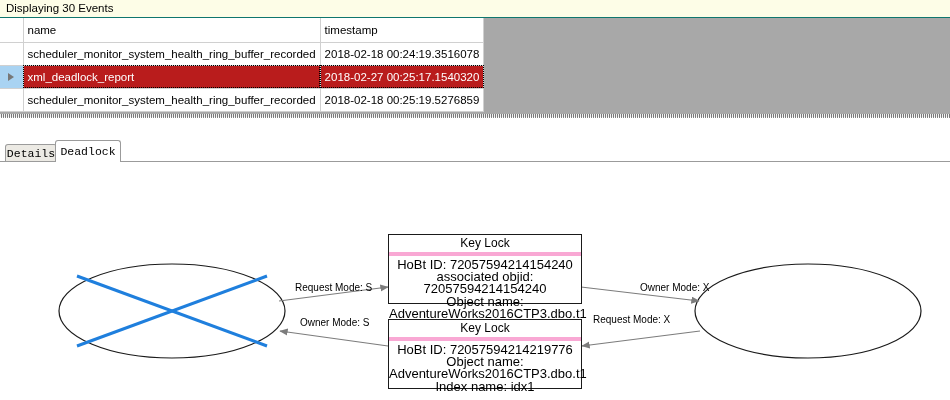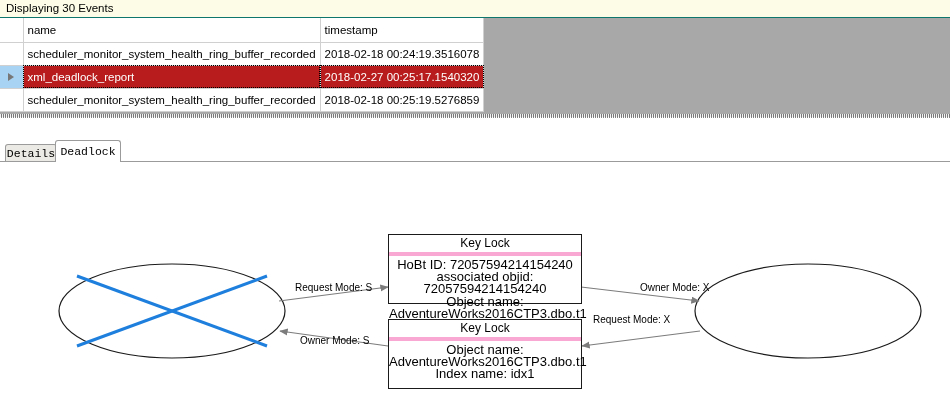--- a/index.html
+++ b/index.html
@@ -249,24 +249,25 @@
         <div>HoBt ID: 72057594214154240</div>
         <div>associated objid: 72057594214154240</div>
         <div>Object name: AdventureWorks2016CTP3.dbo.t1</div>
         <div>Index name: cidx</div>
       </div>
     </div>
 
     <div class="node-box" style="left:388px; top:157px; width:194px; height:70px;">
       <div class="bx-title">Key Lock</div>
       <div class="bx-body">
+        <div>HoBt ID: 72057594214219776</div>
         <div>Object name: AdventureWorks2016CTP3.dbo.t1</div>
         <div>Index name: idx1</div>
       </div>
     </div>
 
     <div class="edge-label" style="left:295px; top:120px;">Request Mode: S</div>
     <div class="edge-label" style="left:598px; top:120px;margin-left:42px;">Owner Mode: X</div>
-    <div class="edge-label" style="left:300px; top:173px;">Owner Mode: S</div>
+    <div class="edge-label" style="left:300px; top:155px;">Owner Mode: S</div>
     <div class="edge-label" style="left:593px; top:152px;">Request Mode: X</div>
 
   </div>
 </div>
 
 </body></html>

